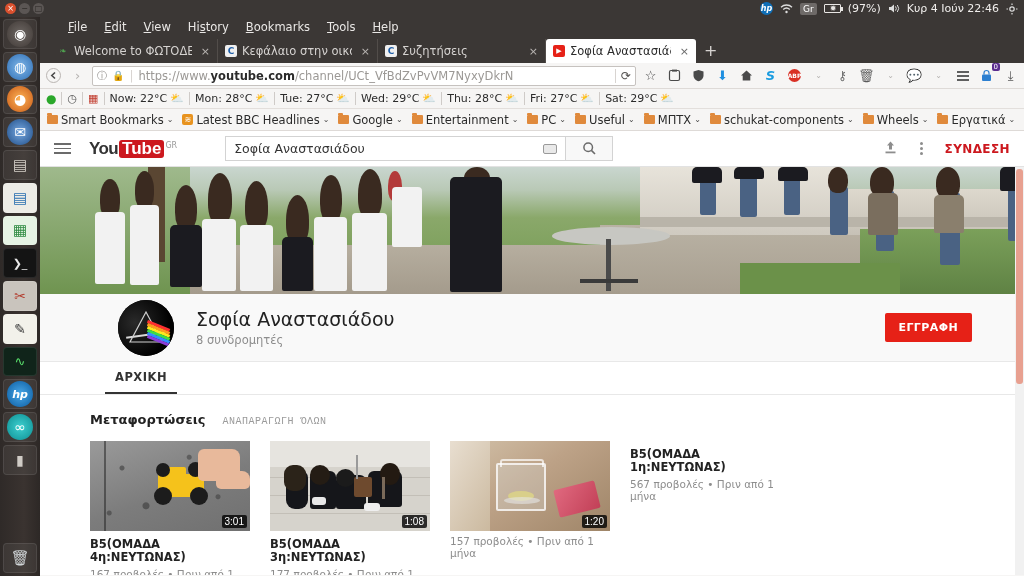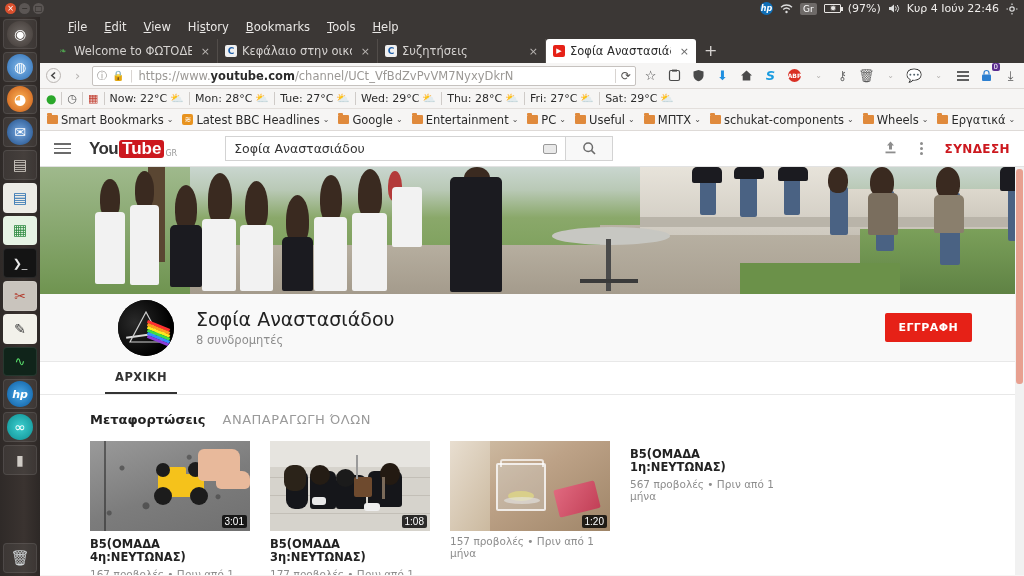--- a/index.html
+++ b/index.html
@@ -96,21 +96,21 @@
   .rssico{ width:11px;height:11px;background:#e8931f;border-radius:2px;flex:0 0 11px;
     display:flex;align-items:center;justify-content:center;color:#fff;font-size:8px;}
   .carets{ font-size:8px; color:#4a4a4a; }
 
   
   #page{ position:relative; height:444px; background:#fff; overflow:hidden;}
   #yt-header{ height:36px; background:#fff; border-bottom:1px solid #e2e2e2;
     display:flex; align-items:center; padding:0 14px; }
   #hamburger{ width:17px; display:flex; flex-direction:column; gap:3px; margin-right:18px;}
   #hamburger i{ display:block; height:1.5px; background:#6b6b6b; }
-  #yt-logo{ display:flex; align-items:flex-end; gap:0px; }
+  #yt-logo{ display:flex; align-items:flex-start; gap:0px; }
   #yt-logo .you{ font-family:"Liberation Sans",sans-serif; font-weight:bold; font-size:17px;
     color:#333; letter-spacing:-0.6px; line-height:18px;}
   #yt-logo .tube{ background:#cc181e; color:#fff; font-family:"Liberation Sans",sans-serif;
     font-weight:bold; font-size:17px; padding:0 3px; border-radius:3px; line-height:18px; margin-left:1px;}
   #yt-logo .cc{ font-size:8px; color:#9a9a9a; margin-left:1px; margin-top:1px; }
   #yt-search{ margin-left:48px; display:flex; height:25px; }
   #yt-search .field{ width:340px; border:1px solid #d3d3d3; border-right:none; background:#fff;
     display:flex; align-items:center; padding:0 8px; }
   #yt-search .field .txt{ font-size:12.5px; color:#333; flex:1; }
   #yt-search .field .kbd{ width:14px;height:10px;border:1px solid #9a9a9a;border-radius:2px;
@@ -151,21 +151,21 @@
   
   #chan-tabs{ height:33px; background:#fff; border-bottom:1px solid #e8e8e8;
     display:flex; align-items:flex-end; padding-left:65px; }
   #chan-tabs .t{ font-size:11.5px; color:#333; font-weight:bold; letter-spacing:0.5px;
     padding:0 10px 8px 10px; border-bottom:2px solid #333; }
 
   
   #shelf{ padding:17px 0 0 50px; }
   #shelf-head{ display:flex; align-items:baseline; gap:17px; }
   #shelf-title{ font-size:13px; color:#222; font-weight:bold; }
-  #shelf-play{ font-size:13px; color:#9a9a9a; letter-spacing:0.5px; }
+  #shelf-play{ font-size:10px; color:#9a9a9a; letter-spacing:0.5px;font-family:Liberation Mono, monospace; }
   #grid{ display:flex; gap:20px; margin-top:14px; }
   .vid{ width:160px; }
   .thumb{ width:160px;height:90px; position:relative; overflow:hidden; background:#333; }
   .dur{ position:absolute; right:3px; bottom:3px; background:rgba(0,0,0,0.8); color:#fff;
     font-size:10px; padding:1px 3px; border-radius:2px; font-family:"Liberation Sans",sans-serif;}
   .vtitle{ font-size:11.5px; color:#222; font-weight:bold; margin-top:7px; line-height:13px;}
   .vmeta{ font-size:10.5px; color:#8d8d8d; margin-top:4px; }
 
   
   #sbar{ position:absolute; right:0; top:36px; width:9px; height:408px; background:#f1f1f1; }

